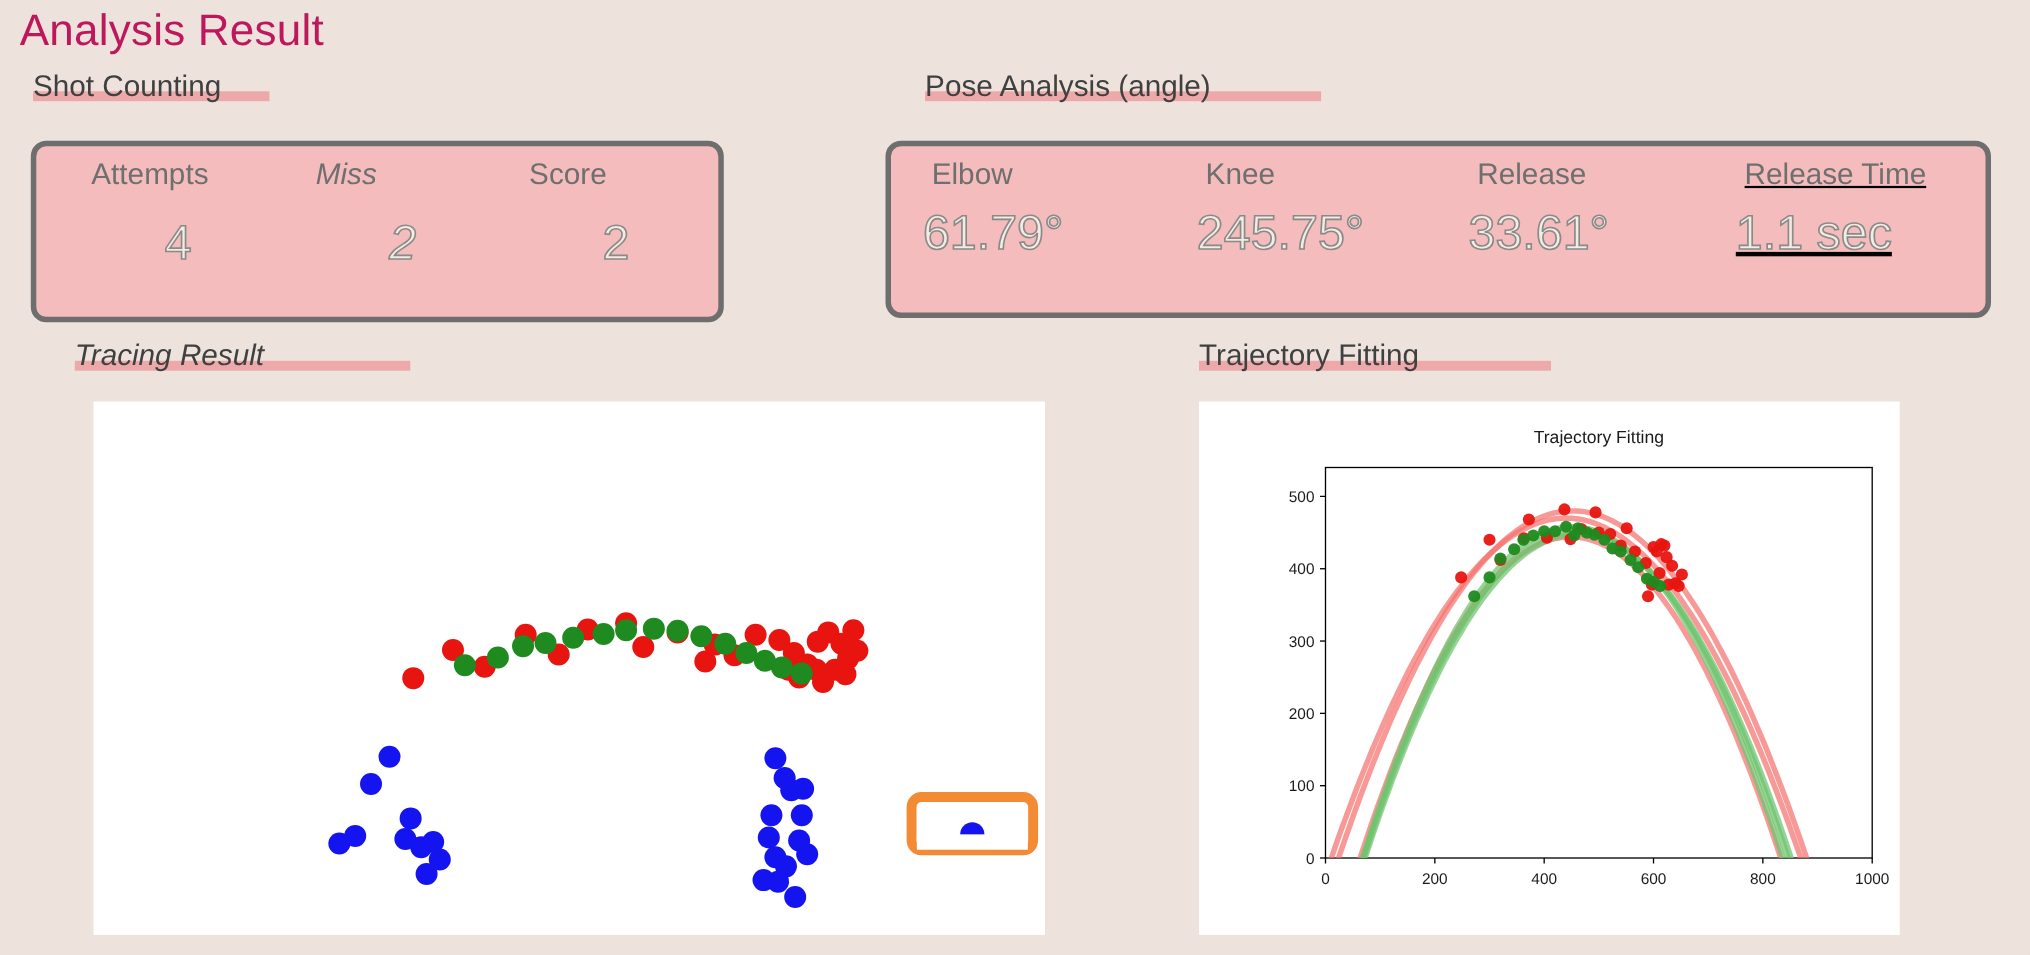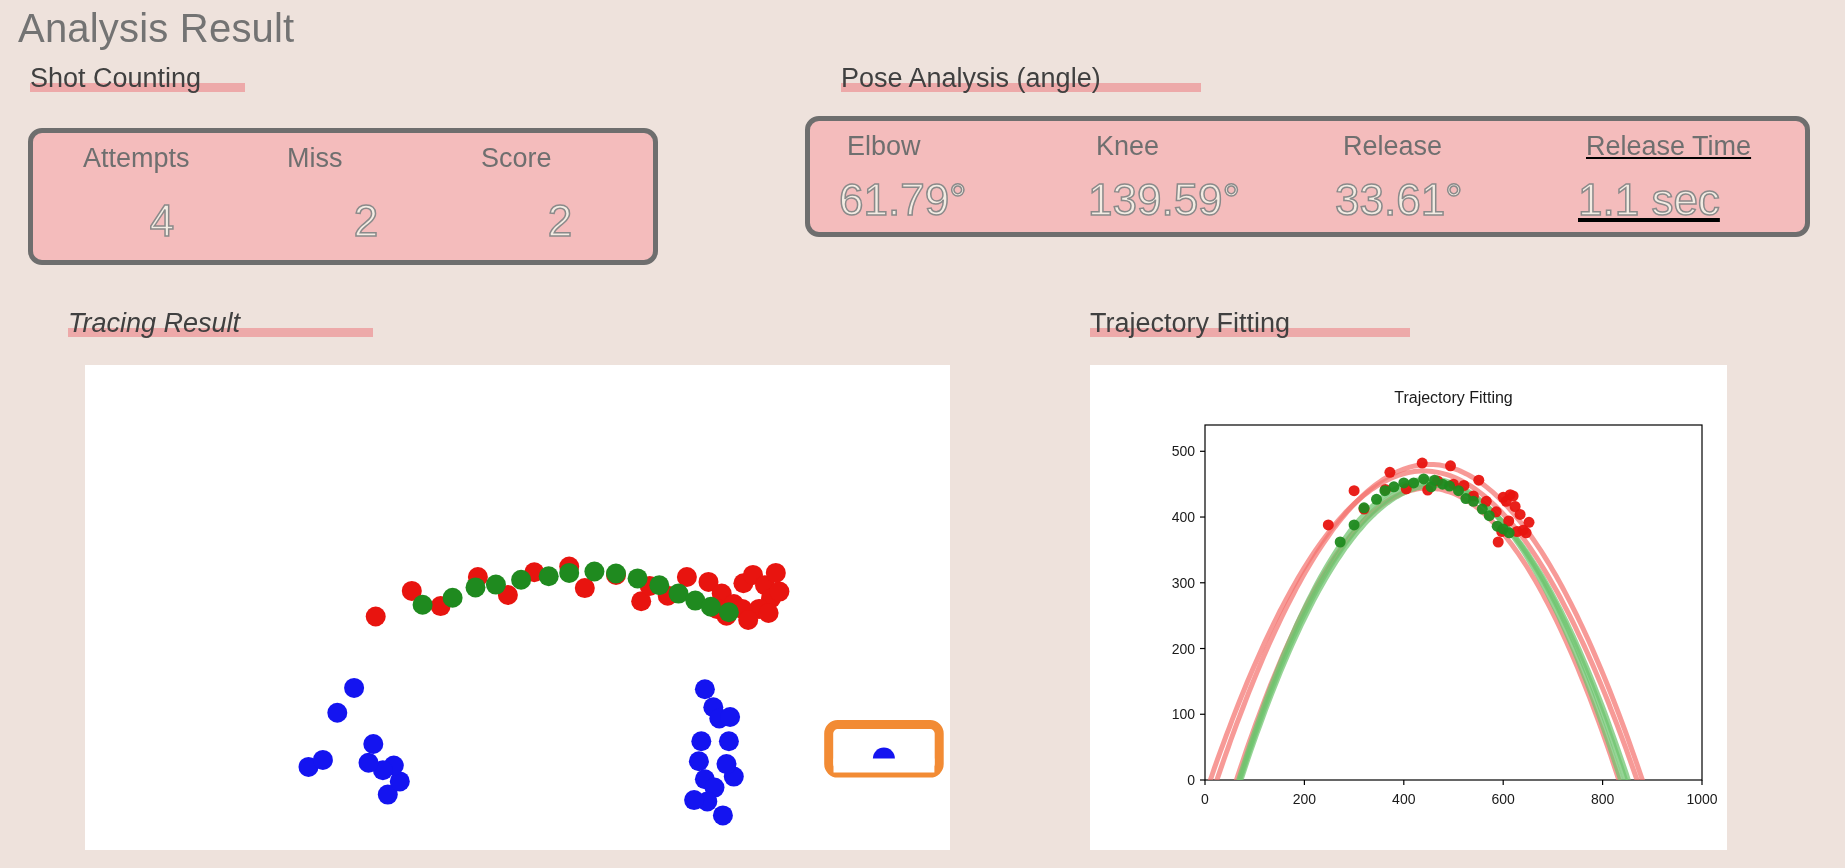--- a/index.html
+++ b/index.html
@@ -5,21 +5,21 @@
   html,body{margin:0;padding:0;}
   body{
     width:1845px;height:868px;
     background:#eee2dc;
     font-family:"Liberation Sans", sans-serif;
     overflow:hidden;
     position:relative;
   }
   .page-title{
     position:absolute;left:18px;top:6px;
-    font-size:40px;color:#737373;font-weight:400;letter-spacing:.2px;
+    font-size:40px;color:#be185d;font-weight:400;letter-spacing:.2px;
   }
   
   .sec-head{position:absolute;font-size:27px;color:#404040;white-space:nowrap;}
   .sec-head .txt{position:relative;z-index:2;}
   .sec-head .bar{
     position:absolute;left:0;bottom:2px;height:9px;background:#eda9a9;z-index:1;
   }
   #sec-shot{left:30px;top:63px;}
   #sec-shot .bar{width:215px;}
   #sec-pose{left:805px;top:63px;margin-left:36px;}
@@ -31,39 +31,39 @@
 
   
   .card{
     position:absolute;
     background:#f4bcbc;
     border:5px solid #6e6e6e;
     border-radius:14px;
     display:flex;
     box-sizing:border-box;
   }
-  #card-shot{left:28px;top:128px;width:630px;height:137px;justify-content:flex-end;}
-  #card-pose{left:805px;top:116px;width:1005px;height:121px;}
+  #card-shot{left:28px;top:128px;width:630px;height:165px;justify-content:flex-end;}
+  #card-pose{left:805px;top:128px;width:1005px;height:161px;}
   .metric{flex:1;display:flex;flex-direction:column;align-items:center;justify-content:flex-start;padding-top:10px;}
   #card-shot .metric{align-items:flex-start;}
   .metric-label{
     position:relative;font-size:27px;color:#6f6f6f;white-space:nowrap;
     padding:0 2px;
   }
   .metric-label .lbar{
     position:absolute;left:0;bottom:1px;height:9px;background:#e89a9a;z-index:-1;
   }
   .metric-value{
     margin-top:22px;font-size:44px;color:#f3ece3;
     -webkit-text-stroke:1.5px #8a8a8a;
     white-space:nowrap;font-weight:400;
   }
   
   #m-attempts{padding-left:48px;}
-  #m-miss{padding-left:30px;}
+  #m-miss{padding-left:30px;font-style:italic;}
   #m-score{padding-left:20px;}
   #m-attempts .metric-value,#m-miss .metric-value,#m-score .metric-value{align-self:center;margin-left:-12px;}
   #m-elbow{padding-left:35px;}
   #m-knee{padding-left:28px;}
   #m-release{padding-left:26px;}
   #m-reltime{padding-left:22px;text-decoration:underline;}
   #card-pose .metric{align-items:flex-start;}
   #card-pose .metric-value{align-self:flex-start;margin-left:-6px;margin-top:13px;}
 
   
@@ -118,21 +118,21 @@
       <span class="lbar" style="width:105px;"></span>
       <span>Elbow</span>
     </div>
     <div class="metric-value">61.79°</div>
   </div>
   <div class="metric" id="m-knee">
     <div class="metric-label">
       <span class="lbar" style="width:135px;"></span>
       <span>Knee</span>
     </div>
-    <div class="metric-value">139.59°</div>
+    <div class="metric-value">245.75°</div>
   </div>
   <div class="metric" id="m-release">
     <div class="metric-label">
       <span class="lbar" style="width:128px;"></span>
       <span>Release</span>
     </div>
     <div class="metric-value">33.61°</div>
   </div>
   <div class="metric" id="m-reltime">
     <div class="metric-label">

